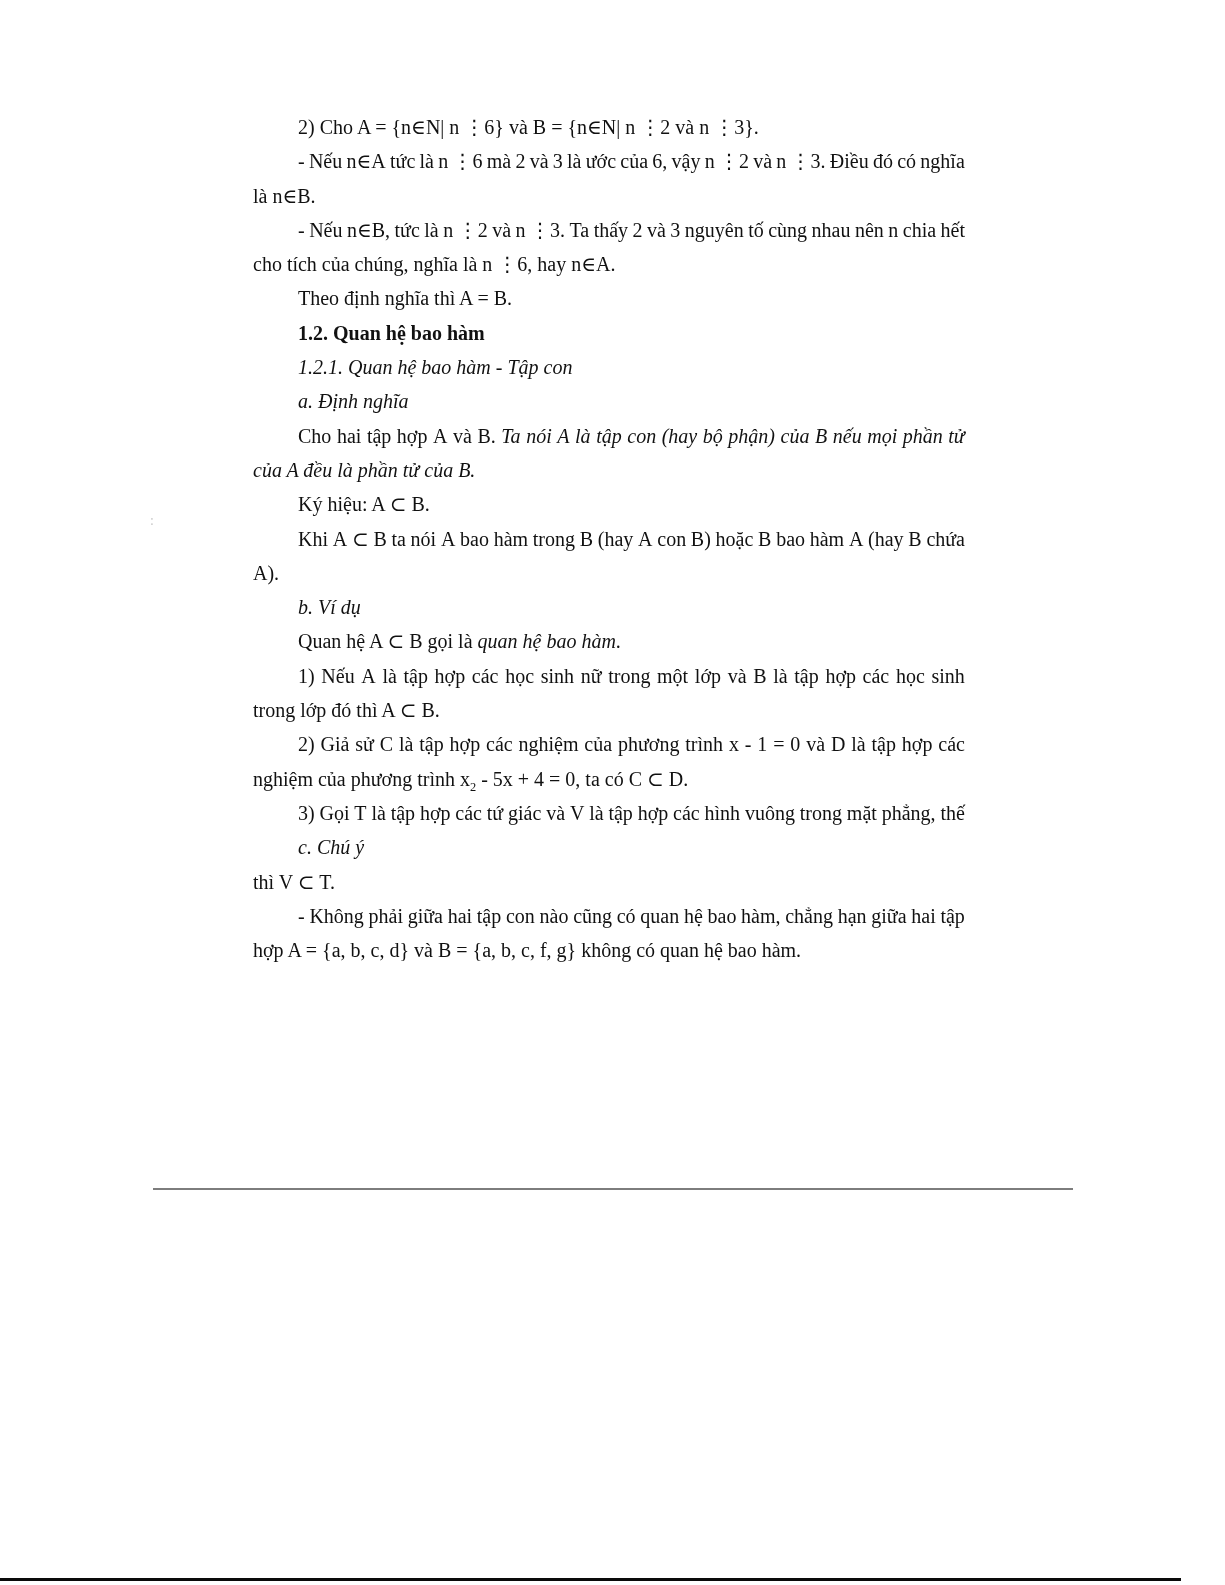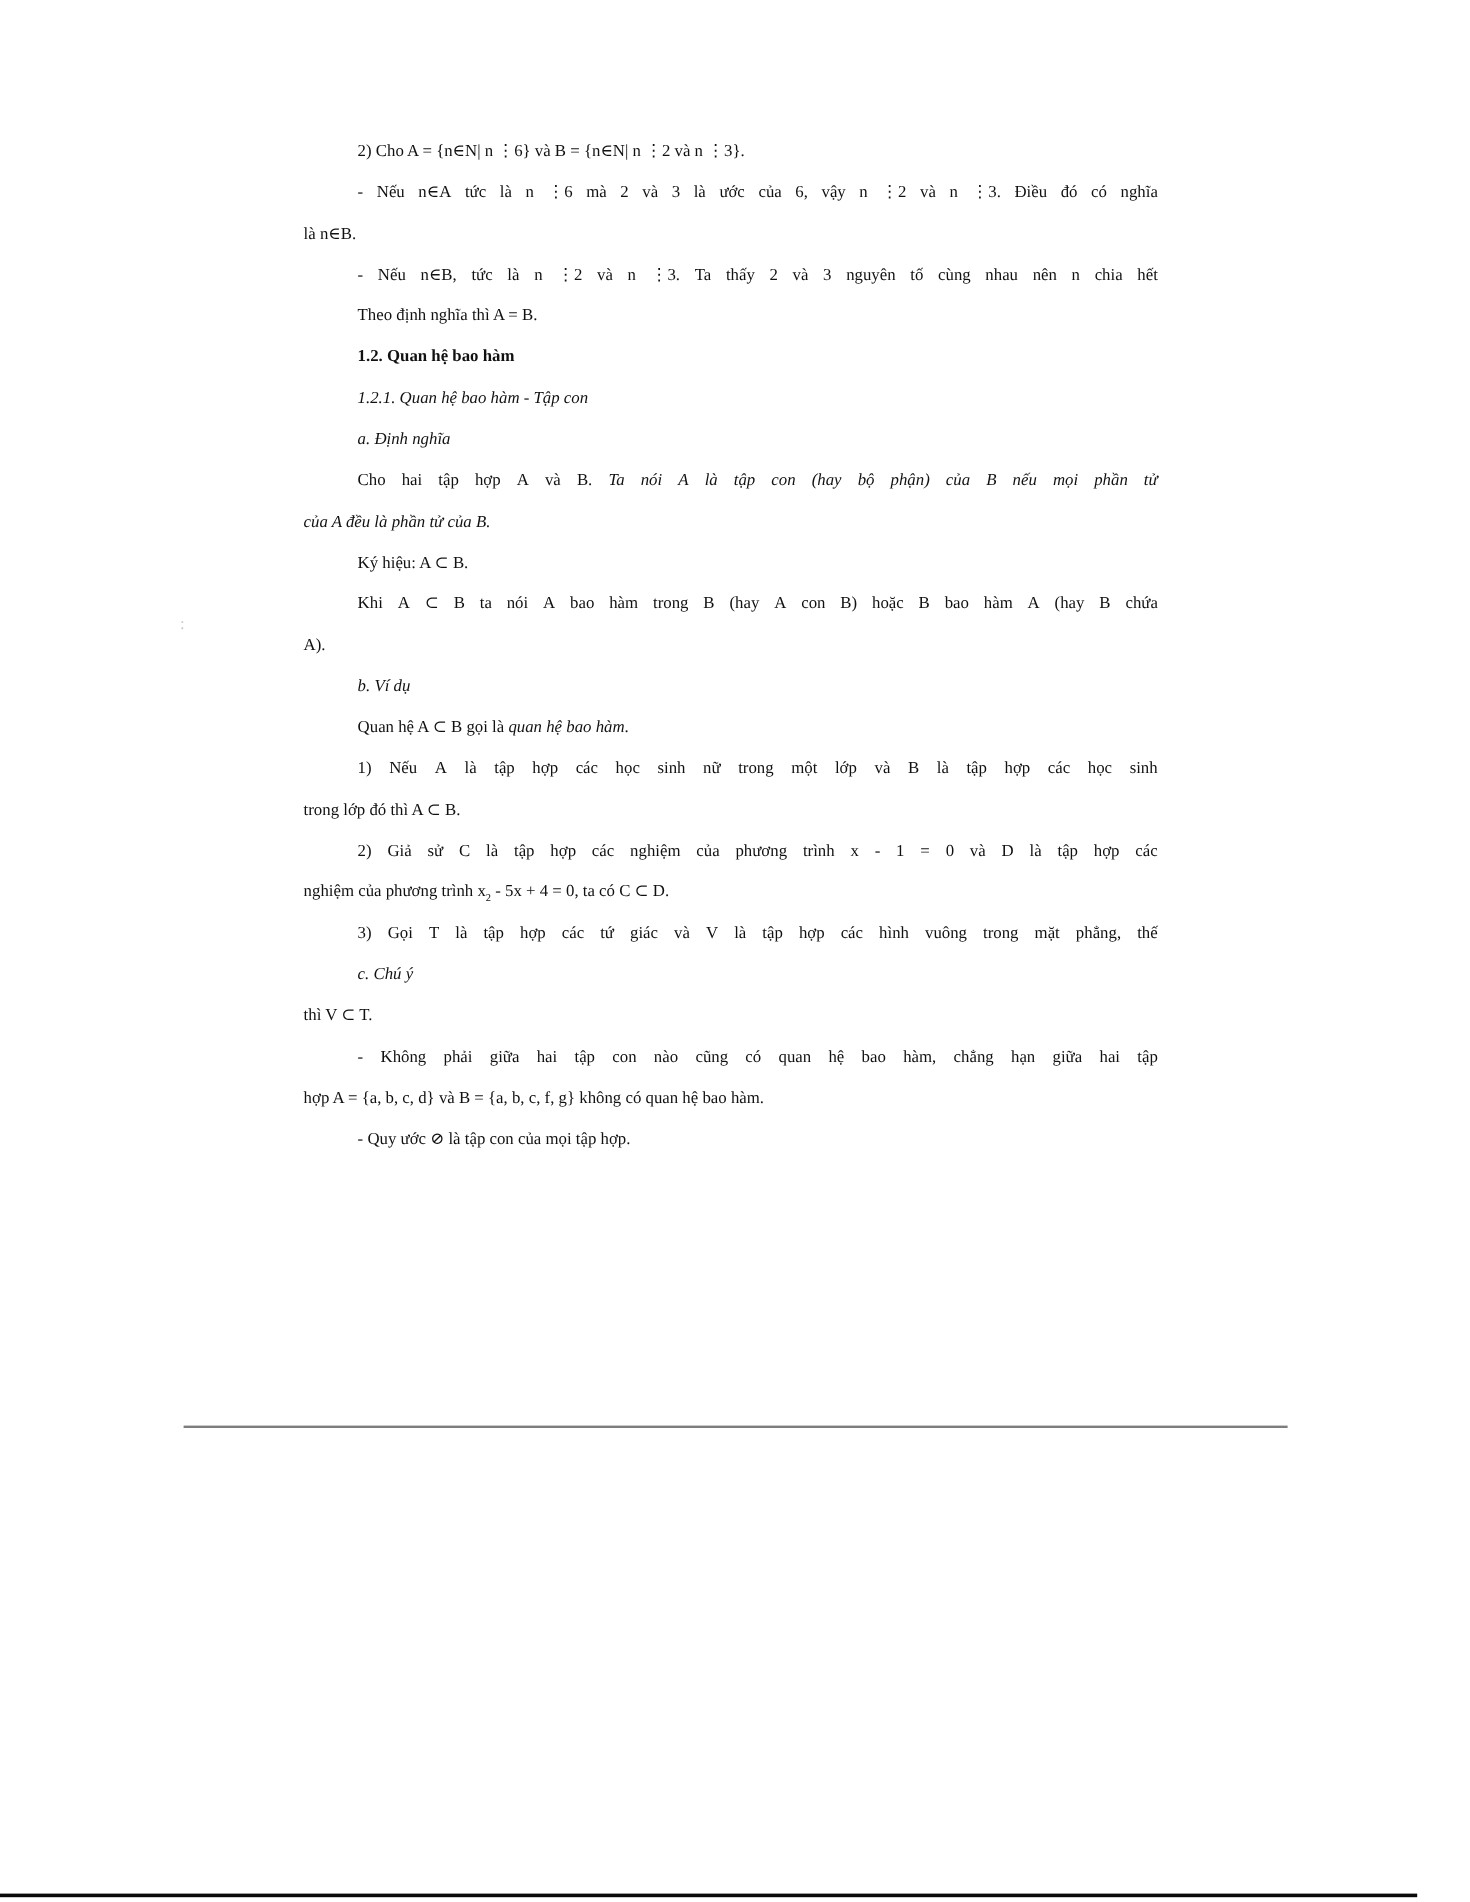--- a/index.html
+++ b/index.html
@@ -20,21 +20,21 @@
     left: 0; top: 0;
     width: 1225px;
     height: 1585px;
     background: #ffffff;
   }
   .text-block {
     position: absolute;
     left: 253px;
     top: 110px;
     width: 712px;
-    font-size: 14px;
+    font-size: 20px;
   }
   .line {
     height: 34.3px;
     line-height: 34.3px;
     white-space: nowrap;
   }
   .line.ind {
     padding-left: 45px;
   }
   
@@ -133,20 +133,21 @@
         <span class="w">3</span>
         <span class="w">nguyên</span>
         <span class="w">tố</span>
         <span class="w">cùng</span>
         <span class="w">nhau</span>
         <span class="w">nên</span>
         <span class="w">n</span>
         <span class="w">chia</span>
         <span class="w">hết</span>
       </div>
+      <div class="line"><span>cho tích của chúng, nghĩa là n ⋮6, hay n∈A.</span></div>
       <div class="line ind"><span>Theo định nghĩa thì A = B.</span></div>
       <div class="line ind"><span class="b">1.2. Quan hệ bao hàm</span></div>
       <div class="line ind"><span class="bi">1.2.1. Quan hệ bao hàm - Tập con</span></div>
       <div class="line ind"><span class="bi">a. Định nghĩa</span></div>
       <div class="line ind just">
         <span class="w">Cho</span>
         <span class="w">hai</span>
         <span class="w">tập</span>
         <span class="w">hợp</span>
         <span class="w">A</span>
@@ -288,17 +289,16 @@
         <span class="w">hệ</span>
         <span class="w">bao</span>
         <span class="w">hàm,</span>
         <span class="w">chẳng</span>
         <span class="w">hạn</span>
         <span class="w">giữa</span>
         <span class="w">hai</span>
         <span class="w">tập</span>
       </div>
       <div class="line"><span>hợp A = {a, b, c, d} và B = {a, b, c, f, g} không có quan hệ bao hàm.</span></div>
-      <div class="line ind"><span>- Quy ước ⊘ là tập con của mọi tập hợp.</span></div>
     </div>
   <div class="section-divider"></div>
   <div class="page-edge-bar"></div>
 </div>
 
 </body></html>

